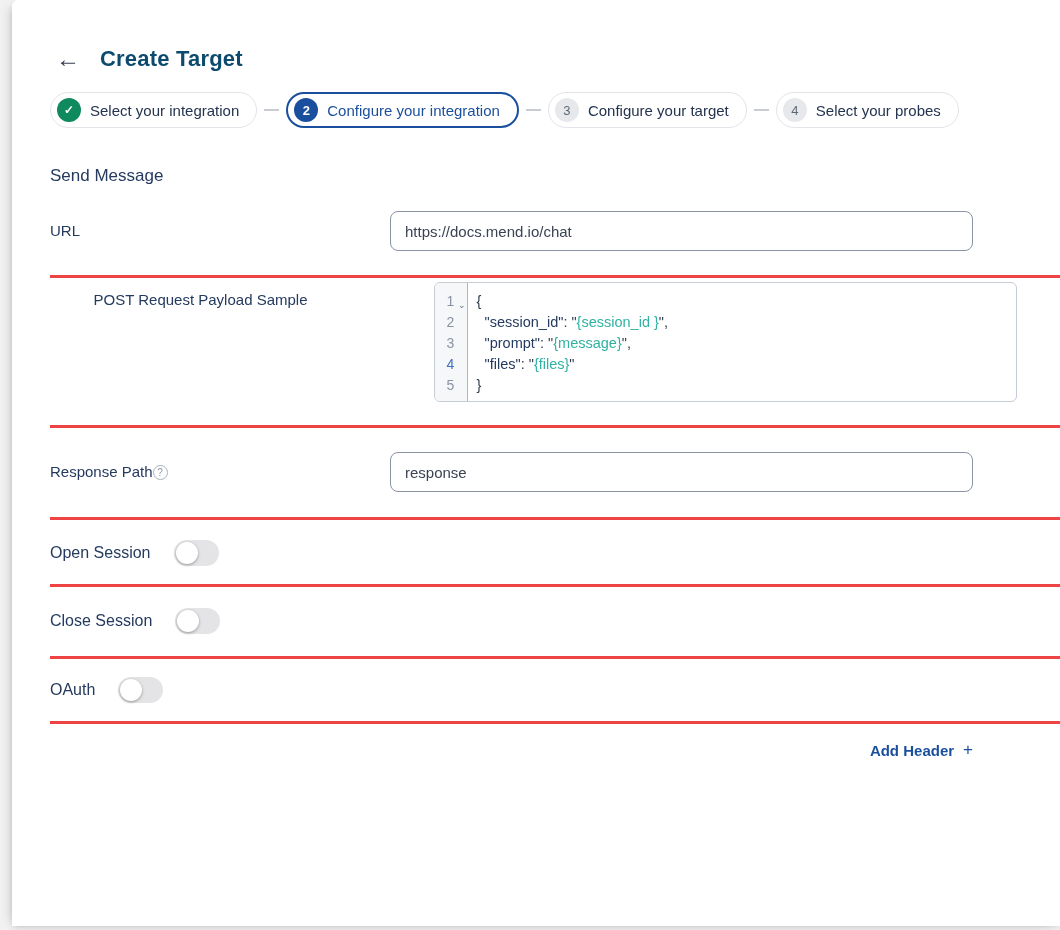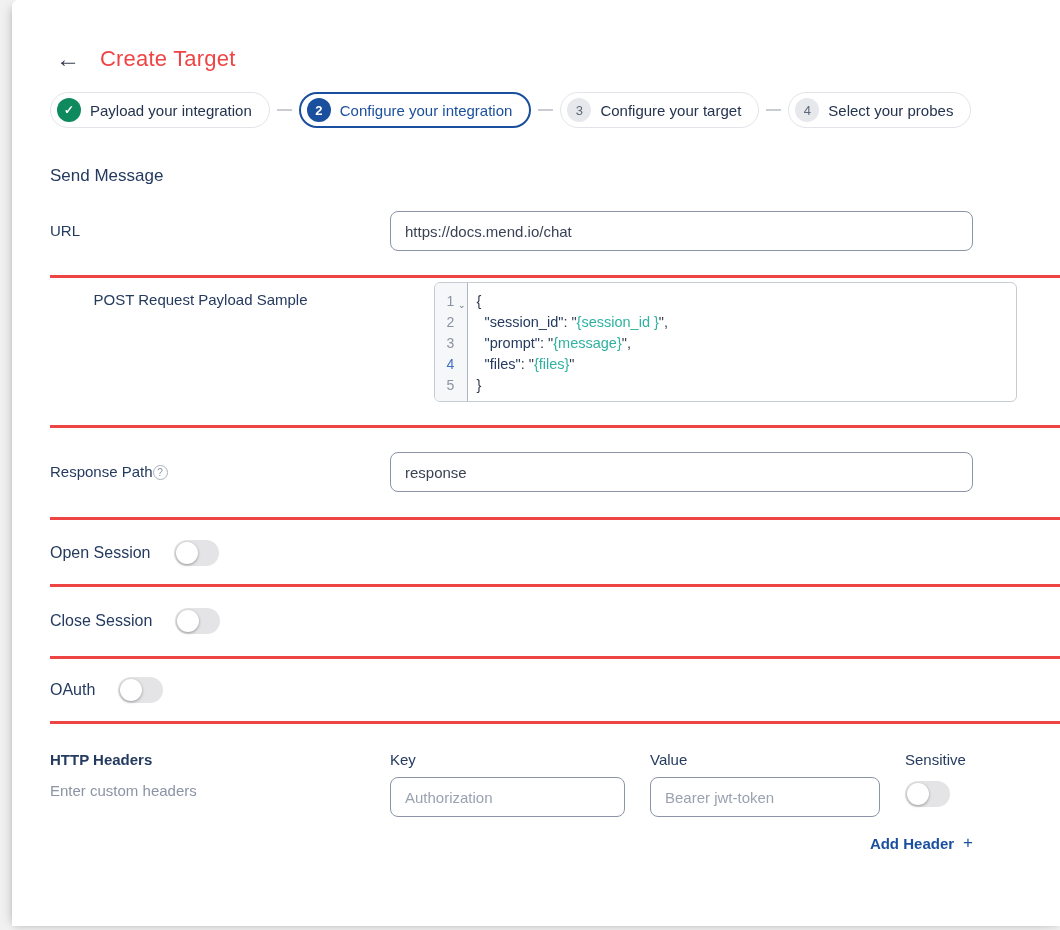--- a/index.html
+++ b/index.html
@@ -14,21 +14,21 @@
     position:absolute; left:12px; top:0; width:1048px; height:926px;
     background:#ffffff;
     box-shadow:-7px 2px 10px -6px rgba(0,0,0,.18), 0 3px 6px -2px rgba(0,0,0,.14);
     border-top-left-radius:6px;
   }
   .content { padding-left:38px; height:100%; }
 
   
   .hdr { display:flex; align-items:center; gap:20px; padding-top:46px; padding-left:6px; }
   .back { font-size:24px; color:#333c4e; cursor:pointer; line-height:1; }
-  .title { font-size:22px; color:#ef4444; font-weight:400; letter-spacing:.2px; }
+  .title { font-size:22px; color:#0c4a6e; font-weight:700; letter-spacing:.2px; }
 
   
   .stepper { display:flex; align-items:center; margin-top:20px; }
   .pill {
     display:flex; align-items:center; gap:9px; height:36px;
     border:1px solid #e2e4e9; border-radius:18px; background:#fff;
     padding:0 17px 0 6px; cursor:pointer; white-space:nowrap;
   }
   .pill .lbl { font-size:15px; color:#24344f; }
   .pill.active { border:2px solid #1a4f9e; }
@@ -131,21 +131,21 @@
   <div class="content">
 
     <div class="hdr">
       <span class="back">←</span>
       <span class="title">Create Target</span>
     </div>
 
     <div class="stepper">
       <div class="pill">
         <span class="circ done">✓</span>
-        <span class="lbl">Payload your integration</span>
+        <span class="lbl">Select your integration</span>
       </div>
       <div class="conn"></div>
       <div class="pill active">
         <span class="circ num-active">2</span>
         <span class="lbl">Configure your integration</span>
       </div>
       <div class="conn"></div>
       <div class="pill">
         <span class="circ num-todo">3</span>
         <span class="lbl">Configure your target</span>
@@ -200,40 +200,20 @@
           <div class="knob"></div>
         </div>
     </div>
     <div class="trow row-t3 sec">
       <span class="field-label">OAuth</span>
       <div class="toggle">
           <div class="knob"></div>
         </div>
     </div>
 
-    <div class="row row-headers">
-      <div class="lcol">
-        <div class="hh-title">HTTP Headers</div>
-        <div class="hh-sub">Enter custom headers</div>
-      </div>
-      <div class="col-key">
-        <div class="field-label">Key</div>
-        <input class="txt-input" type="text" placeholder="Authorization" style="">
-      </div>
-      <div class="col-val">
-        <div class="field-label">Value</div>
-        <input class="txt-input" type="text" placeholder="Bearer jwt-token" style="">
-      </div>
-      <div class="col-sens">
-        <div class="field-label">Sensitive</div>
-        <div class="toggle">
-            <div class="knob"></div>
-          </div>
-      </div>
-    </div>
 
     <div class="add-row">
       <div class="add-btn">
         <span>Add Header</span>
         <span class="plus">+</span>
       </div>
     </div>
 
   </div>
 </div>

